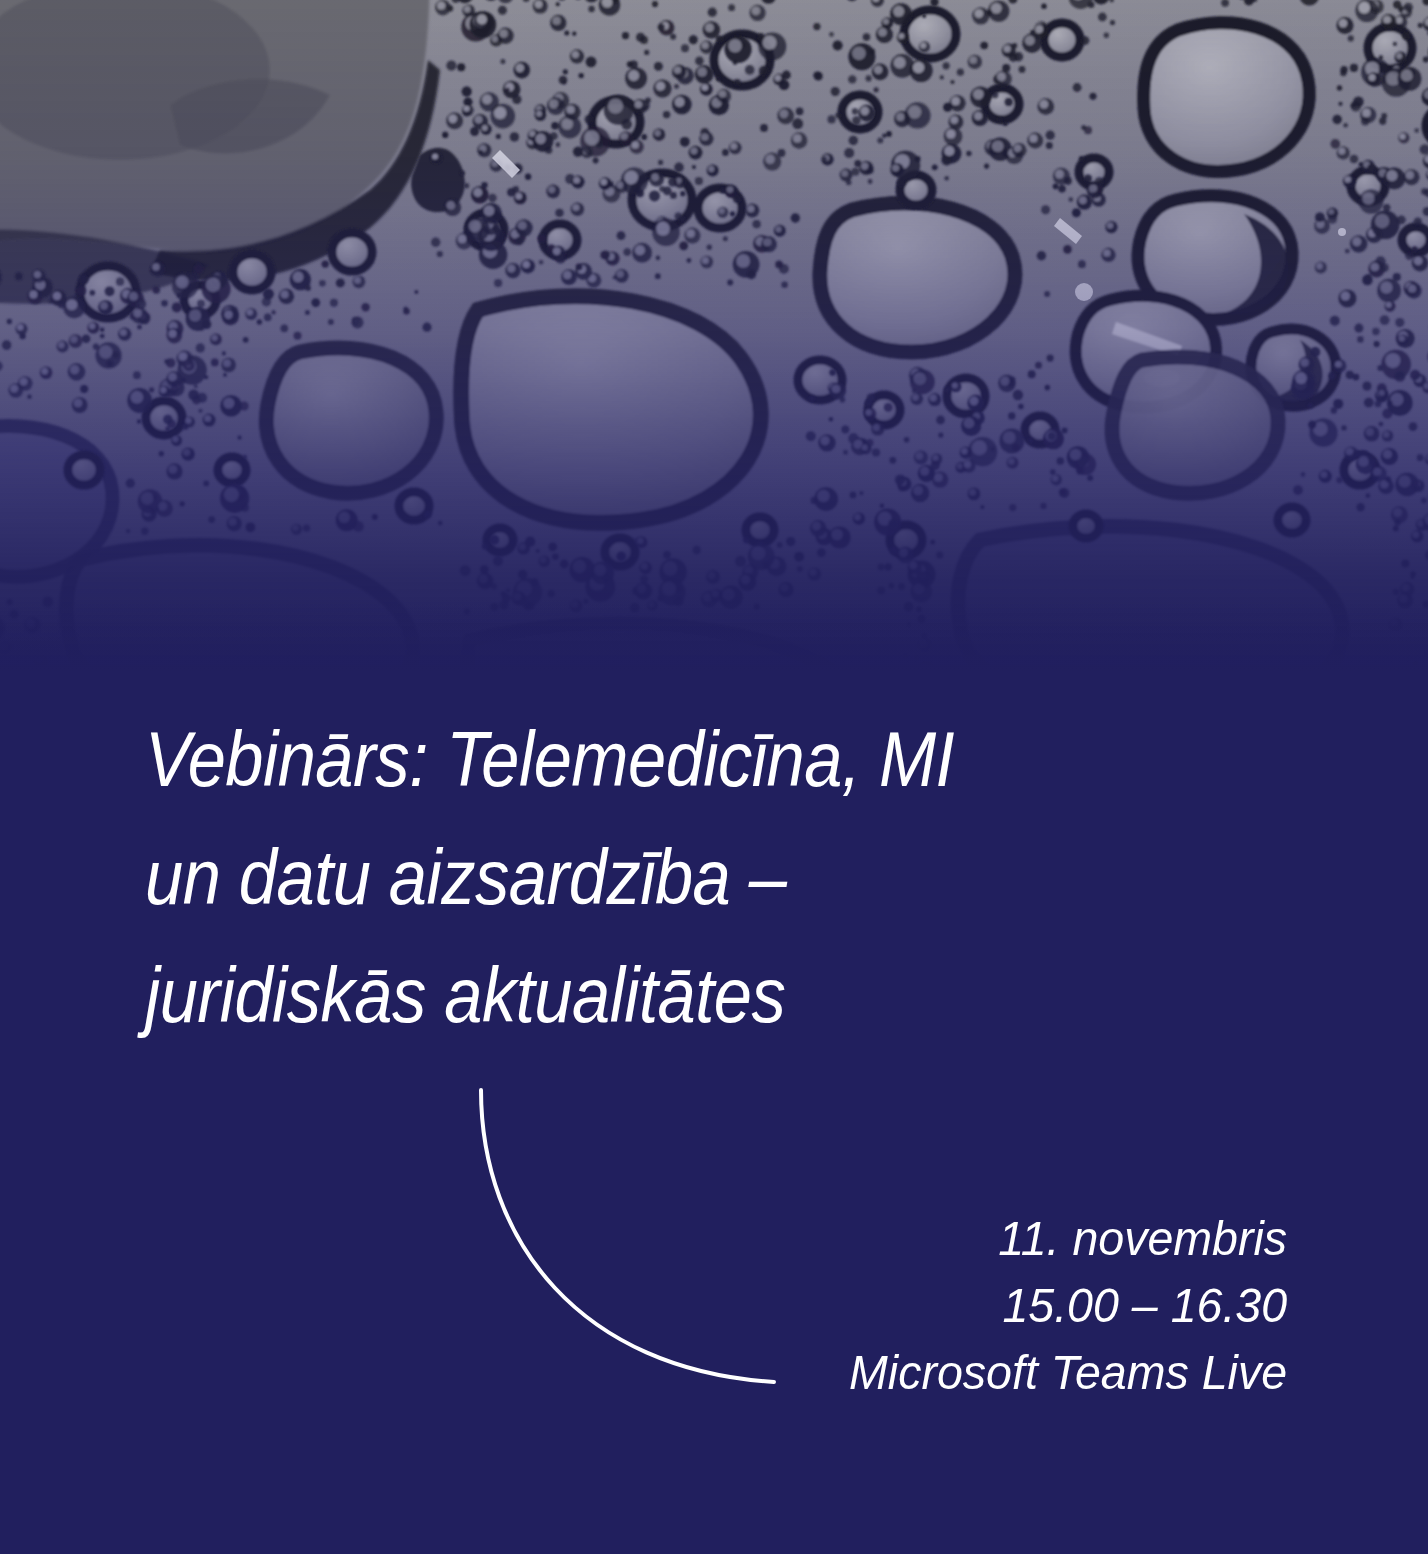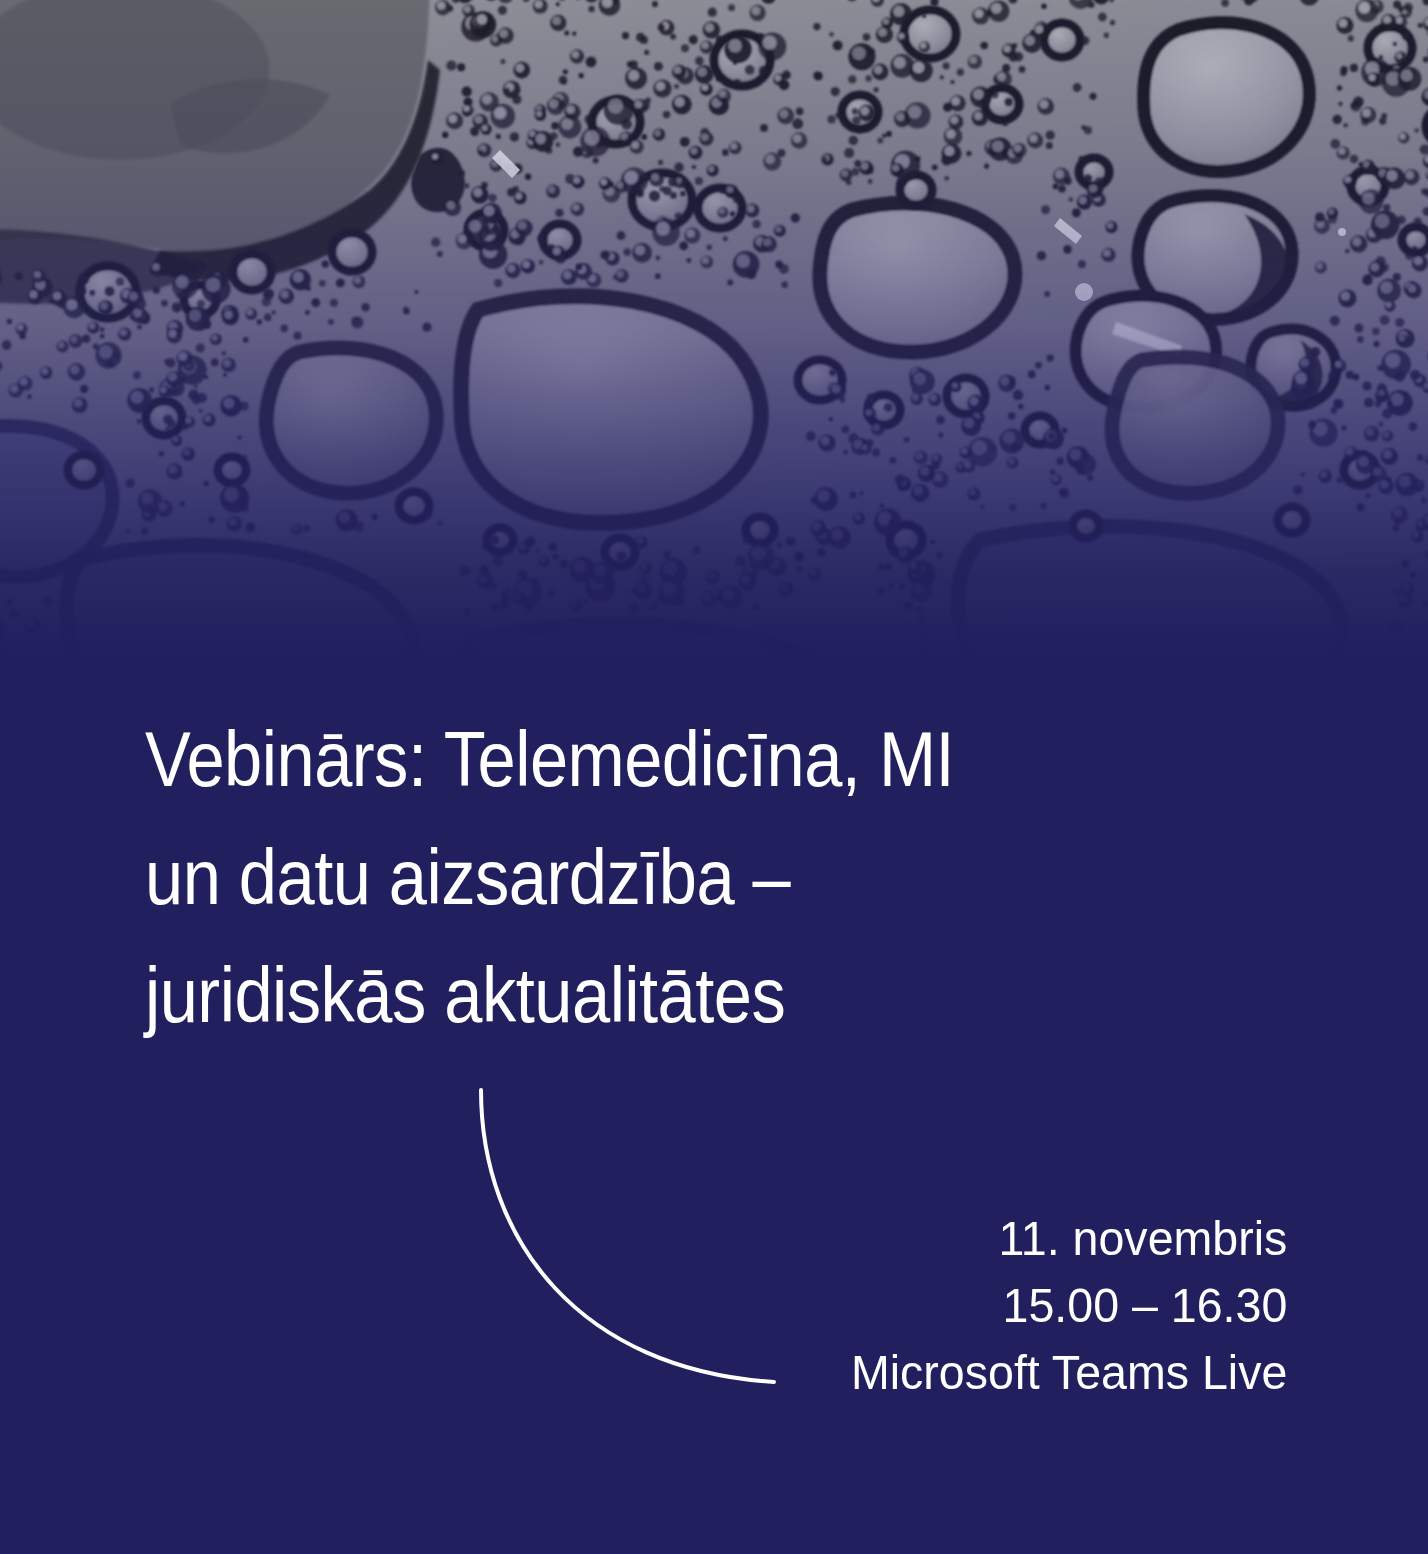--- a/index.html
+++ b/index.html
@@ -7,20 +7,21 @@
     width:1428px; height:1554px;
     background:#211F5E;
     font-family:"Liberation Sans", sans-serif;
     overflow:hidden;
   }
   .poster{
     position:relative;
     width:1428px; height:1554px;
     background:#211F5E;
     overflow:hidden;
+    font-style:italic;
   }
 
   
   .photo{
     position:absolute; left:0; top:0;
     width:1428px; height:720px;
     overflow:hidden;
   }
   .photo svg{ display:block; width:1428px; height:720px; }
 

